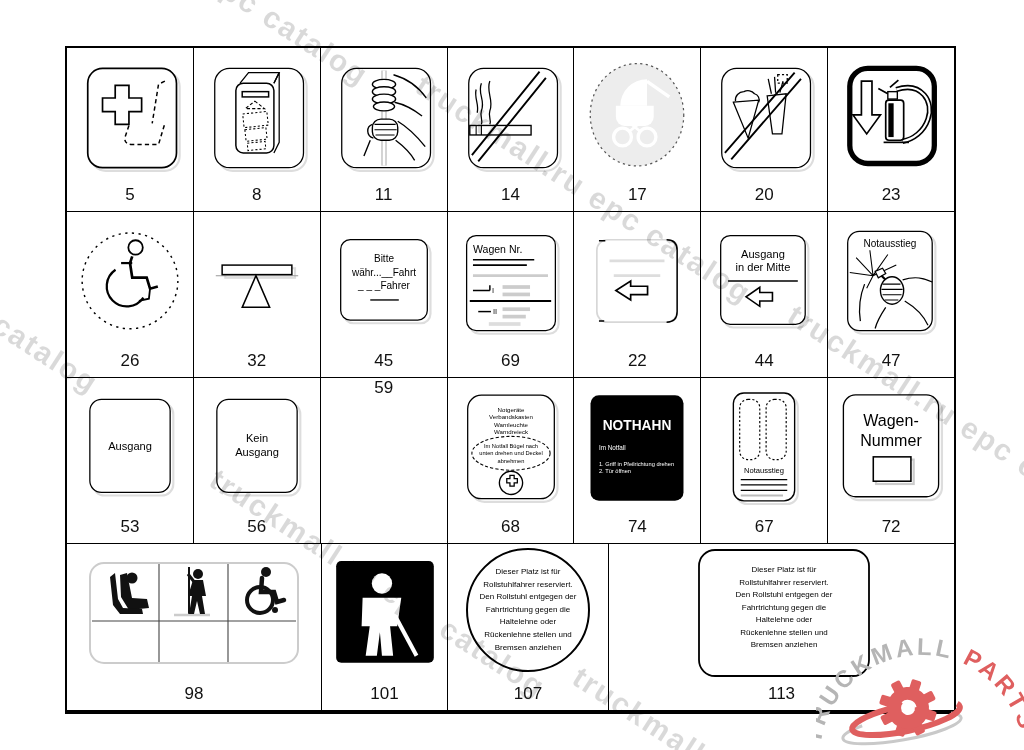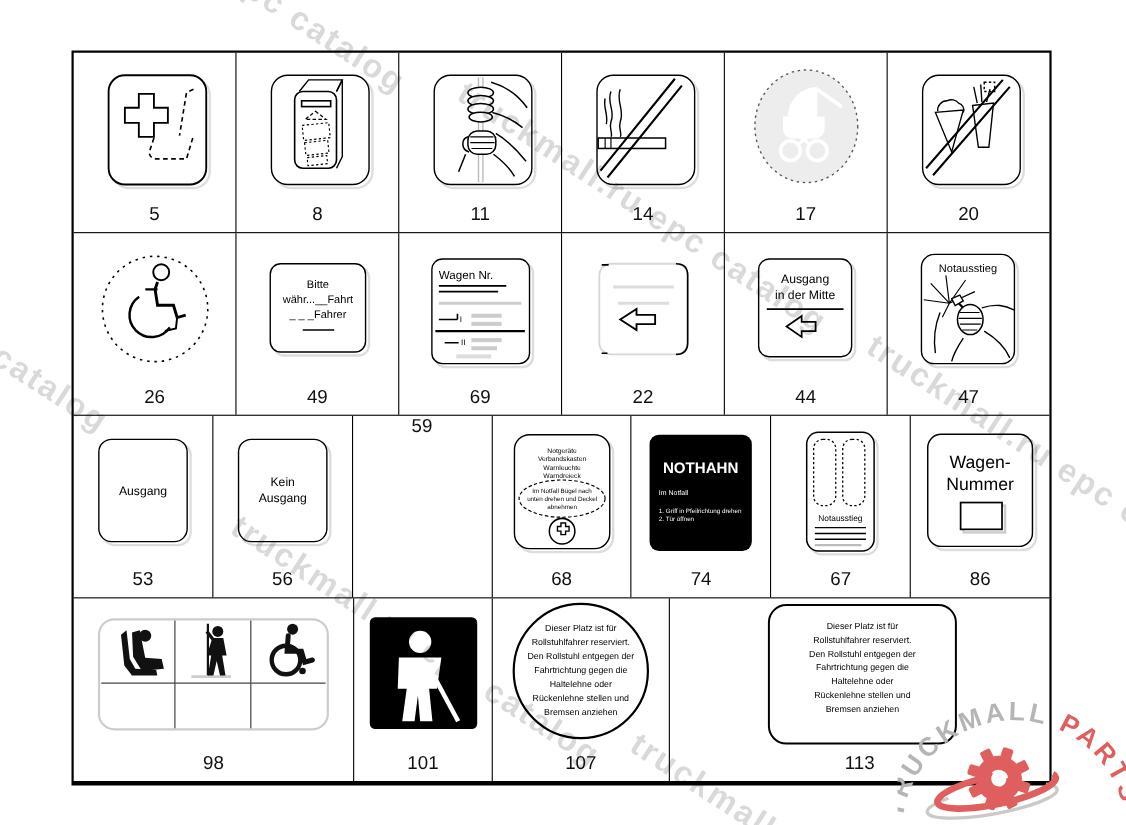--- a/index.html
+++ b/index.html
@@ -141,51 +141,78 @@
               <path d="M56 36 L74 34 L70 72 L61 72 Z"></path>
               <path d="M60 34 L57 20 M64 33 L63 18 M68 33 L71 22"></path>
               <path d="M66 16 h9 v8 h-9 z" stroke-dasharray="2 2"></path>
             </g>
             <path d="M16 90 L82 14 M22 96 L88 20" stroke="#000" stroke-width="1.8"></path>
           </svg>
         </div>
         <div class="num">20</div>
       </div>
 
+      <div class="cell">
+        <div class="art">
+          <svg width="112" height="124" viewBox="0 0 106 112">
+            <rect x="14" y="10" width="80" height="90" rx="17" fill="#fff" stroke="#000" stroke-width="5"></rect>
+            <path d="M25 22 h10 v32 h8 L30 72 L17 54 h8 Z" fill="#fff" stroke="#000" stroke-width="1.6"></path>
+            <path d="M58 30 C82 22 94 42 88 58 C84 70 74 77 64 79" fill="none" stroke="#000" stroke-width="5"></path>
+            <path d="M58 30 C82 22 94 42 88 58 C84 70 74 77 64 79" fill="none" stroke="#fff" stroke-width="2"></path>
+            <rect x="48" y="40" width="17" height="38" rx="3" fill="#fff" stroke="#000" stroke-width="1.6"></rect>
+            <rect x="50.5" y="43" width="5" height="32" fill="#000"></rect>
+            <rect x="50" y="32" width="9" height="7" fill="#fff" stroke="#000" stroke-width="1.3"></rect>
+            <path d="M50 34 l-9 -5 M52 28 l8 -7" fill="none" stroke="#000" stroke-width="1.6"></path>
+            <path d="M46 80 H70" stroke="#000" stroke-width="1.6"></path>
+          </svg>
+        </div>
+        <div class="num">23</div>
+      </div>
     </div>
 
     <div class="row r2">
 
       <div class="cell">
         <div class="art">
           <svg width="118" height="128" viewBox="0 0 106 112">
             <circle cx="53" cy="55" r="43" fill="none" stroke="#000" stroke-width="1.3" stroke-dasharray="2 4"></circle>
             <circle cx="58" cy="25" r="6.5" fill="none" stroke="#000" stroke-width="1.6"></circle>
             <path d="M55 33 L53 39 L55 52 L68 52 L71 62 L78 60" fill="none" stroke="#000" stroke-width="2.4"></path>
             <path d="M55 39 H45" stroke="#000" stroke-width="2"></path>
             <path d="M40 45 A18 18 0 1 0 65 70" fill="none" stroke="#000" stroke-width="2"></path>
             <path d="M71 62 L70 71 L61 73" fill="none" stroke="#000" stroke-width="1.6"></path>
           </svg>
         </div>
         <div class="num">26</div>
       </div>
 
+      <div class="cell">
+        <div class="art">
+          <svg width="112" height="124" viewBox="0 0 106 112">
+            <rect x="23" y="43" width="66" height="9" fill="none" stroke="#ddd" stroke-width="2"></rect>
+            <line x1="14" y1="50" x2="92" y2="50" stroke="#999" stroke-width="1"></line>
+            <rect x="20" y="40" width="66" height="9" fill="#fff" stroke="#000" stroke-width="1.4"></rect>
+            <path d="M52 50 L65 80 L39 80 Z" fill="#fff" stroke="#000" stroke-width="1.4"></path>
+          </svg>
+        </div>
+        <div class="num">32</div>
+      </div>
 
       <div class="cell">
         <div class="art">
           <svg width="112" height="124" viewBox="0 0 106 112">
             <rect x="15" y="19" width="82" height="76" rx="9" fill="none" stroke="#ddd" stroke-width="2"></rect>
             <rect x="12" y="16" width="82" height="76" rx="9" fill="#fff" stroke="#000" stroke-width="1.2"></rect>
             <text x="53" y="37" font-size="9.5" text-anchor="middle">Bitte</text>
             <text x="53" y="50" font-size="9.5" text-anchor="middle">währ...__Fahrt</text>
             <text x="53" y="63" font-size="9.5" text-anchor="middle">_ _ _Fahrer</text>
             <path d="M40 73 H67" stroke="#000" stroke-width="1.3"></path>
           </svg>
         </div>
-        <div class="num">49</div>
+        <div class="num">45</div>
       </div>
 
       <div class="cell">
         <div class="art">
           <svg width="112" height="124" viewBox="0 0 106 112">
             <rect x="14" y="15" width="84" height="90" rx="9" fill="none" stroke="#ddd" stroke-width="2"></rect>
             <rect x="11" y="12" width="84" height="90" rx="9" fill="#fff" stroke="#000" stroke-width="1.2"></rect>
             <text x="17" y="29" font-size="10">Wagen Nr.</text>
             <path d="M17 35 H75 M17 40 H68" stroke="#000" stroke-width="1.5"></path>
             <path d="M17 50 H88" stroke="#ccc" stroke-width="2.5"></path>
@@ -333,21 +360,21 @@
         <div class="art">
           <svg width="118" height="124" viewBox="0 0 106 112">
             <rect x="13" y="11" width="86" height="92" rx="11" fill="none" stroke="#ddd" stroke-width="2"></rect>
             <rect x="10" y="8" width="86" height="92" rx="11" fill="#fff" stroke="#000" stroke-width="1.2"></rect>
             <text x="53" y="36" font-size="14.5" text-anchor="middle">Wagen-</text>
             <text x="53" y="54" font-size="14.5" text-anchor="middle">Nummer</text>
             <rect x="39.5" y="66.5" width="34" height="22" fill="none" stroke="#ccc" stroke-width="2"></rect>
             <rect x="37" y="64" width="34" height="22" fill="#fff" stroke="#000" stroke-width="1.4"></rect>
           </svg>
         </div>
-        <div class="num">86</div>
+        <div class="num">72</div>
       </div>
     </div>
 
     <div class="row r4">
 
       <div class="cell c98">
         <div class="art">
           <svg width="236" height="126" viewBox="0 0 236 126">
             <rect x="14" y="12" width="208" height="100" rx="14" fill="#fff" stroke="#ccc" stroke-width="2"></rect>
             <path d="M83 13 V111 M152 13 V111" stroke="#444" stroke-width="1.1"></path>

